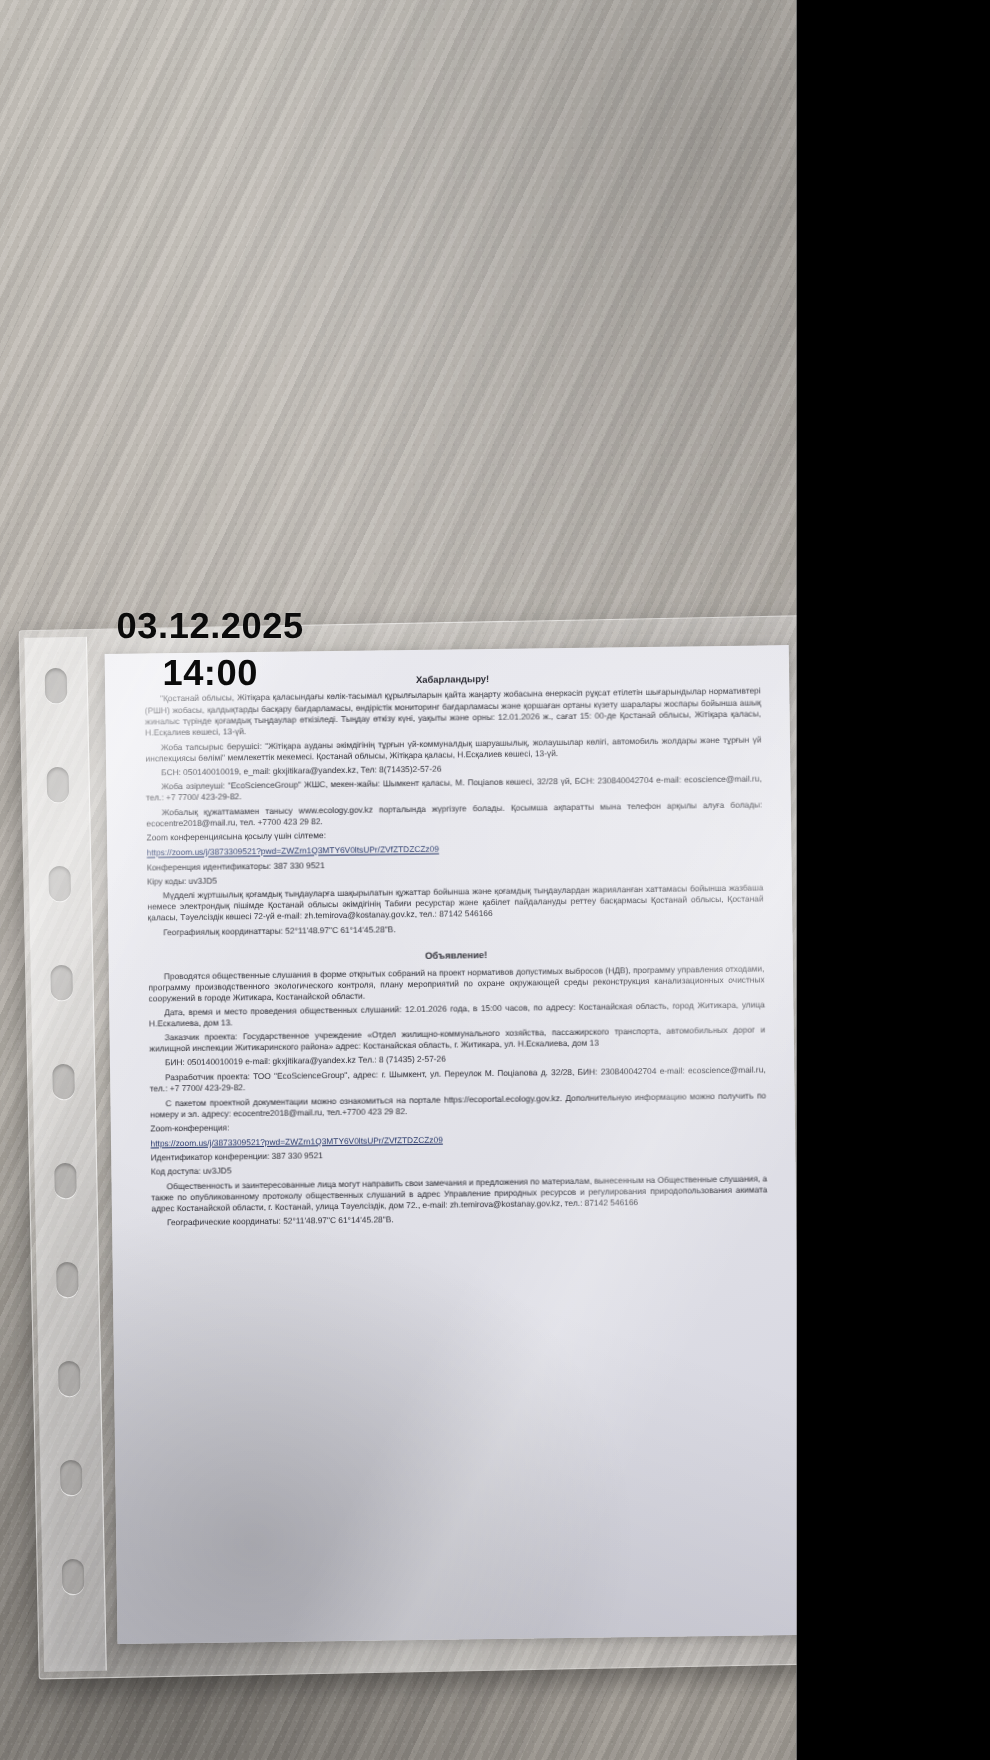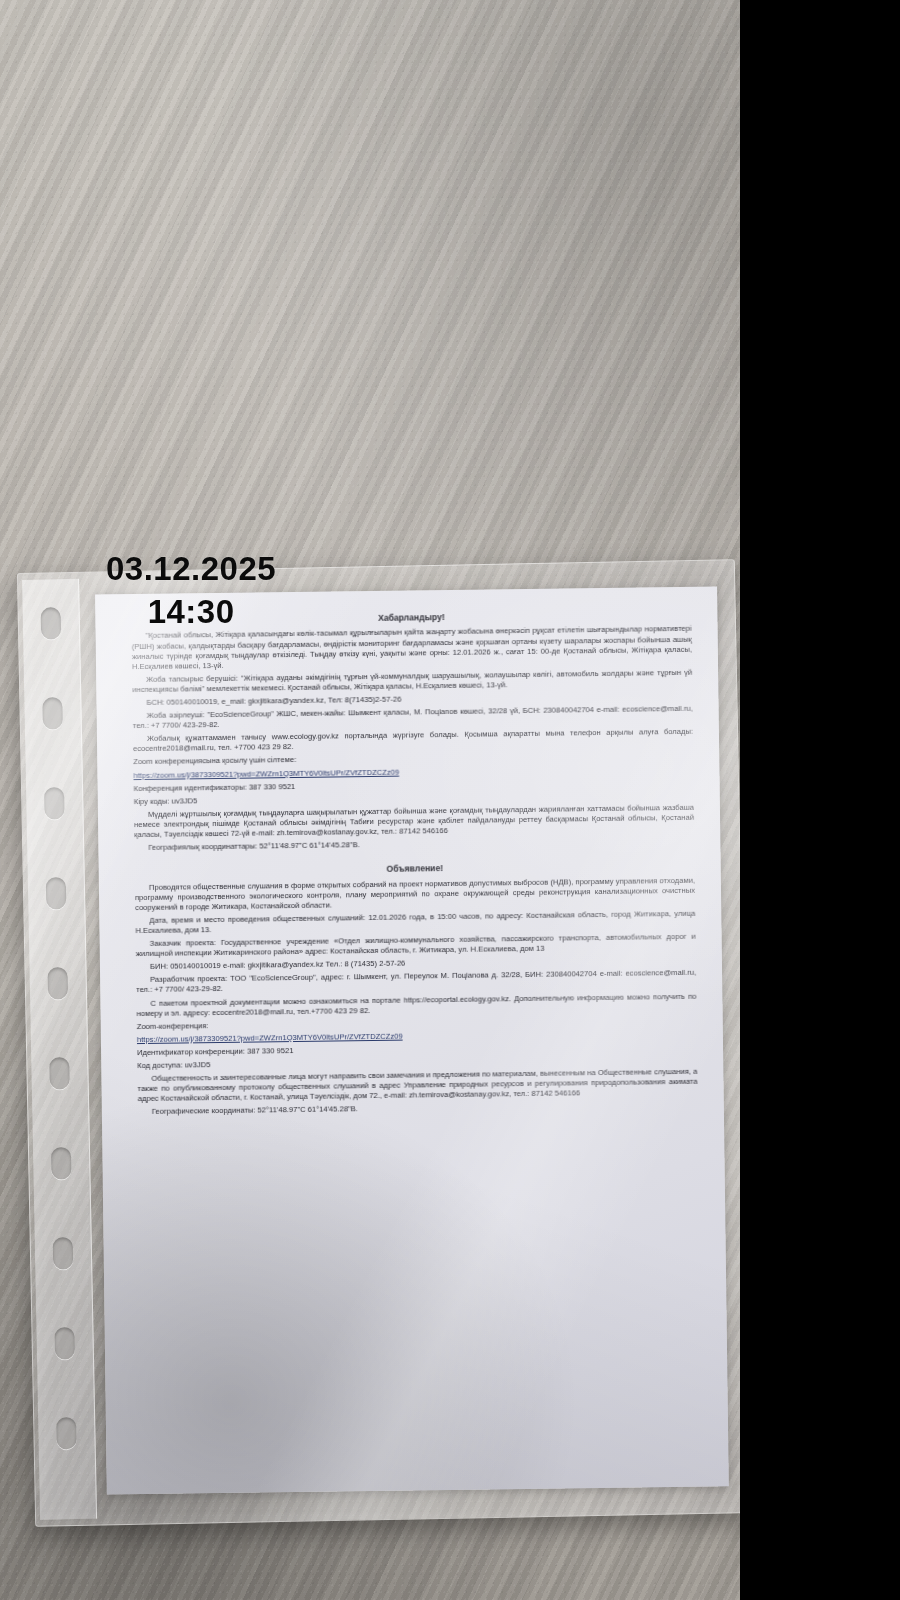--- a/index.html
+++ b/index.html
@@ -9,21 +9,20 @@
   }
   body {
     font-family: "Liberation Sans", sans-serif;
   }
   .photo {
     position: relative;
     width: 724px;
     height: 1600px;
     overflow: hidden;
     background: #ffffff;
-    padding-left: 16px;
   }
   
   .wall {
     position: absolute;
     inset: 0;
     background:
       repeating-linear-gradient(115deg,
         rgba(255,255,255,0.050) 0px,
         rgba(255,255,255,0.050) 5px,
         rgba(0,0,0,0.045) 5px,
@@ -234,16 +233,16 @@
 
       </div>
       <div class="paper-shade"></div>
     </div>
 
     <div class="sleeve-gloss"></div>
   </div>
 
   <div class="timestamp">
     <span>03.12.2025</span>
-    <span class="t-time">14:30</span>
+    <span class="t-time">14:00</span>
   </div>
 
 </div>
 
 </body></html>

